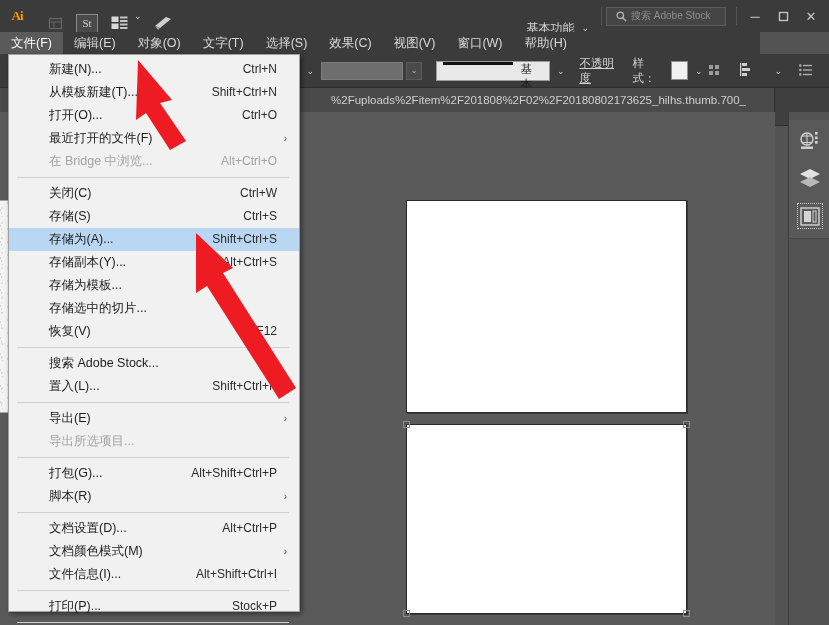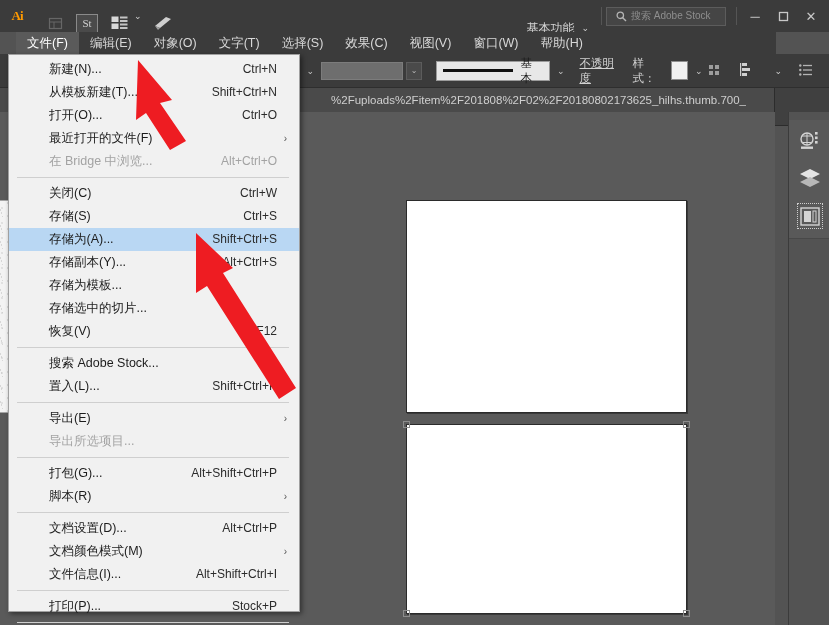--- a/index.html
+++ b/index.html
@@ -46,21 +46,21 @@
     color:#8e8e8e; font-size:10px; margin-right:6px;
   }
   .wbtn {
     width:28px; height:32px; display:flex; align-items:center; justify-content:center;
     color:#c8c8c8; font-size:13px;
   }
   .wbtn.close { margin-right:4px; }
 
   
   .menubar {
-    position:absolute; left:16px; top:32px; width:760px; height:22px;
+    position:absolute; left:0; top:32px; width:760px; height:22px;
     background:#3b3b3b; display:flex; align-items:center;
     font-size:12.5px; color:#d8d8d8;
   }
   .menubar .mi { padding:0 11px; height:22px; line-height:22px; }
   .menubar .mi.active { background:#5a5a5a; color:#fff; }
 
   
   .controlbar {
     position:absolute; left:0; top:54px; width:829px; height:34px;
     background:#3b3b3b; border-bottom:1px solid #2e2e2e;
@@ -71,21 +71,21 @@
   .cb-field {
     width:84px; height:18px; background:#6e6e6e; border:1px solid #7c7c7c;
   }
   .cb-field2 {
     width:16px; height:18px; background:#4a4a4a; border:1px solid #5c5c5c;
     margin-left:3px; display:flex;align-items:center;justify-content:center;
     font-size:8px; color:#b9b9b9;
   }
   .stroke-profile {
     margin-left:14px; height:20px; background:#e8e8e8; border:1px solid #9b9b9b;
-    display:flex; align-items:center; gap:7px; padding:0 6px; color:#1a1a1a;
+    display:flex; gap:7px; padding:0 6px; color:#1a1a1a;
     font-size:11.5px;
   }
   .stroke-line { width:72px; height:3px; background:#111; }
   .cb-label { margin-left:8px; color:#d2d2d2; }
   .cb-label.ul { text-decoration:underline; }
   .style-swatch {
     width:17px; height:19px; background:#f1f1f1; border:1px solid #8e8e8e;
     margin-left:5px;
   }
   .cb-right-icons { margin-left:auto; display:flex; align-items:center; gap:17px; padding-right:16px; color:#b0b0b0; }

